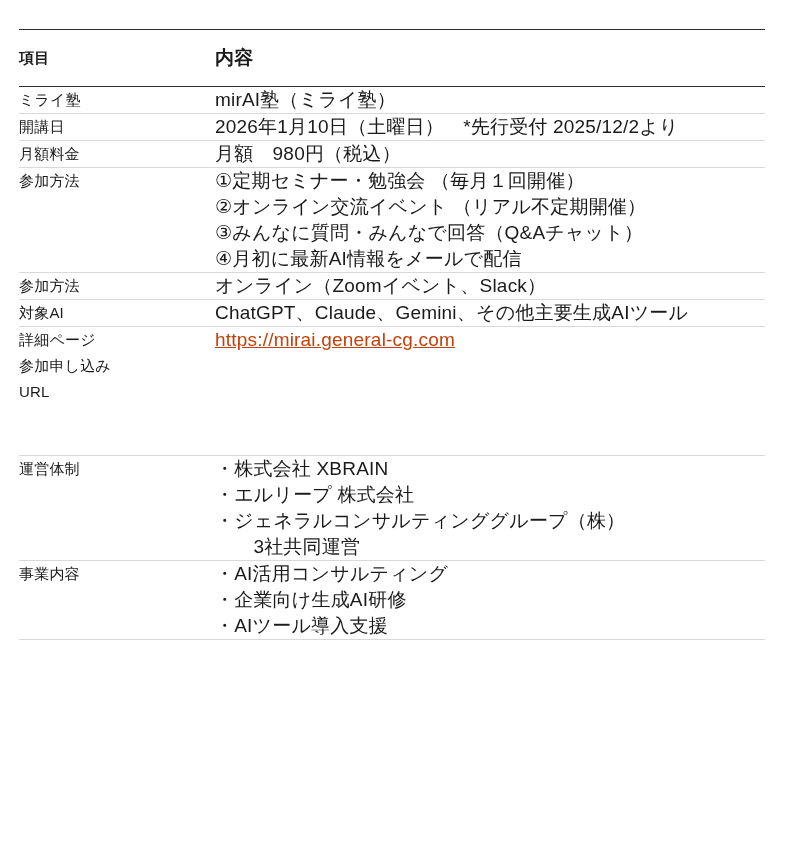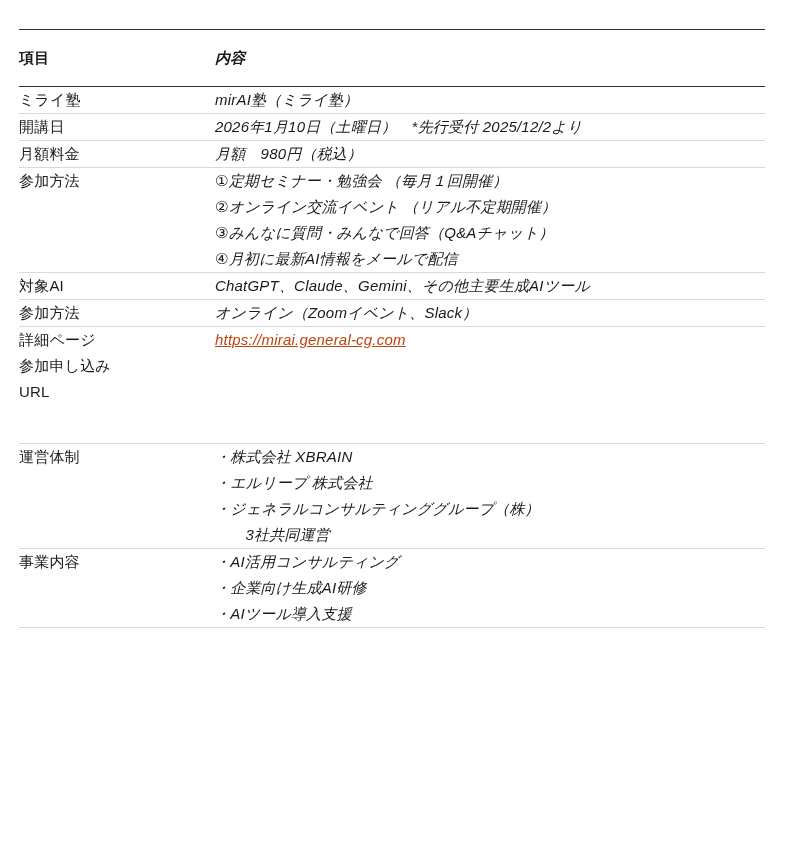--- a/index.html
+++ b/index.html
@@ -45,39 +45,38 @@
   }
   td.label-cell {
     padding: 16px 14px 16px 20px;
     font-size: 15px;
     line-height: 26px;
     color: #1a1a1a;
     letter-spacing: 0.2px;
   }
   td.value-cell {
     padding: 16px 14px 16px 17px;
-    font-size: 15px;
+    font-size: 19px;
     line-height: 26px;
     color: #1a1a1a;
     letter-spacing: 0.2px;
-    font-style: italic;
   }
   tr.header-row td.label-cell,
   tr.header-row td.value-cell {
     font-weight: bold;
     padding-top: 15px;
     padding-bottom: 15px;
   }
   .val-line { display: block; white-space: pre; }
   a.url-link {
     color: #c2410c;
     text-decoration: underline;
     word-break: break-all;
   }
-  tr.tall-url td { padding-bottom: 38px; }
+  tr.tall-url td { padding-bottom: 50px; }
   tr.last-row { border-bottom: 1px solid #d9d9d9; }
 </style>
 </head>
 <body>
 
 <div class="page">
   <table class="info-table">
     <colgroup>
         <col class="c1">
         <col class="c2">
@@ -113,30 +112,30 @@
         <td class="label-cell">参加方法</td>
         <td class="value-cell">
           <span class="val-line">①定期セミナー・勉強会 （毎月１回開催）</span>
           <span class="val-line">②オンライン交流イベント （リアル不定期開催）</span>
           <span class="val-line">③みんなに質問・みんなで回答（Q&amp;Aチャット）</span>
           <span class="val-line">④月初に最新AI情報をメールで配信</span>
         </td>
       </tr>
 
       <tr>
-        <td class="label-cell">対象AI</td>
+        <td class="label-cell">参加方法</td>
         <td class="value-cell">
-          <span class="val-line">ChatGPT、Claude、Gemini、その他主要生成AIツール</span>
+          <span class="val-line">オンライン（Zoomイベント、Slack）</span>
         </td>
       </tr>
 
       <tr>
-        <td class="label-cell">参加方法</td>
+        <td class="label-cell">対象AI</td>
         <td class="value-cell">
-          <span class="val-line">オンライン（Zoomイベント、Slack）</span>
+          <span class="val-line">ChatGPT、Claude、Gemini、その他主要生成AIツール</span>
         </td>
       </tr>
 
       <tr class="tall-url">
         <td class="label-cell">
           <span class="val-line">詳細ページ</span>
           <span class="val-line">参加申し込み</span>
           <span class="val-line">URL</span>
         </td>
         <td class="value-cell">

